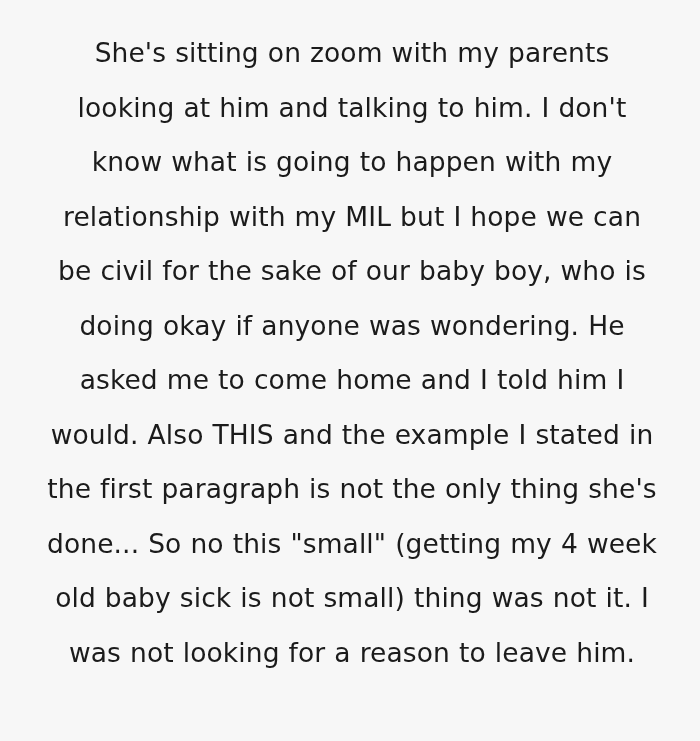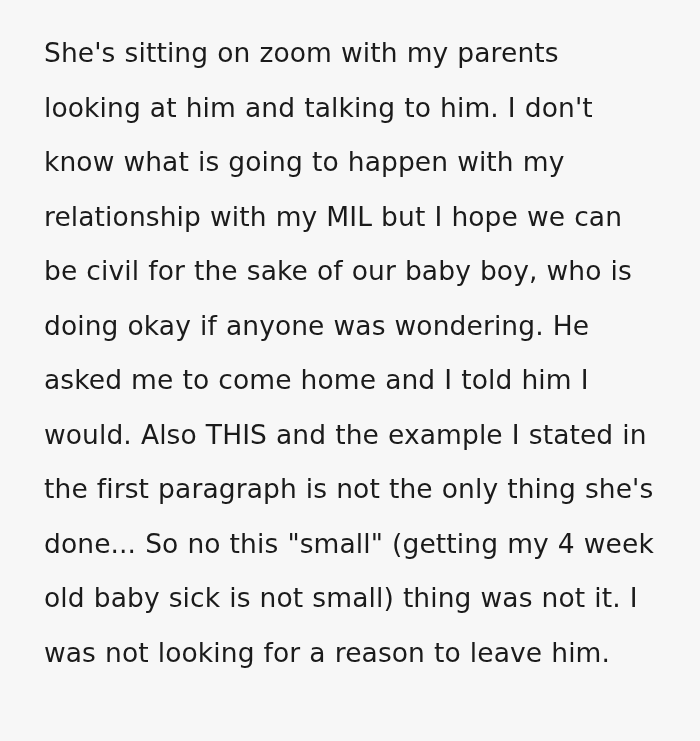--- a/index.html
+++ b/index.html
@@ -21,21 +21,21 @@
     padding: 26px 40px 20px 44px;
     display: block;
   }
   .body-text {
     font-family: "DejaVu Sans", sans-serif;
     font-size: 26.5px;
     line-height: 54.5px;
     color: #1b1b1b;
     letter-spacing: 0.1px;
     word-spacing: 0.5px;
-    text-align: left;
+    text-align: center;
     white-space: pre-wrap;
     margin: 0;
   }
 </style>
 </head>
 <body>
 
 <div class="page">
   <p class="body-text">She's sitting on zoom with my parents looking at him and talking to him. I don't know what is going to happen with my relationship with my MIL but I hope we can be civil for the sake of our baby boy, who is doing okay if anyone was wondering. He asked me to come home and I told him I would. Also THIS and the example I stated in the first paragraph is not the only thing she's done... So no this "small" (getting my 4 week old baby sick is not small) thing was not it. I was not looking for a reason to leave him.</p>
 </div>

